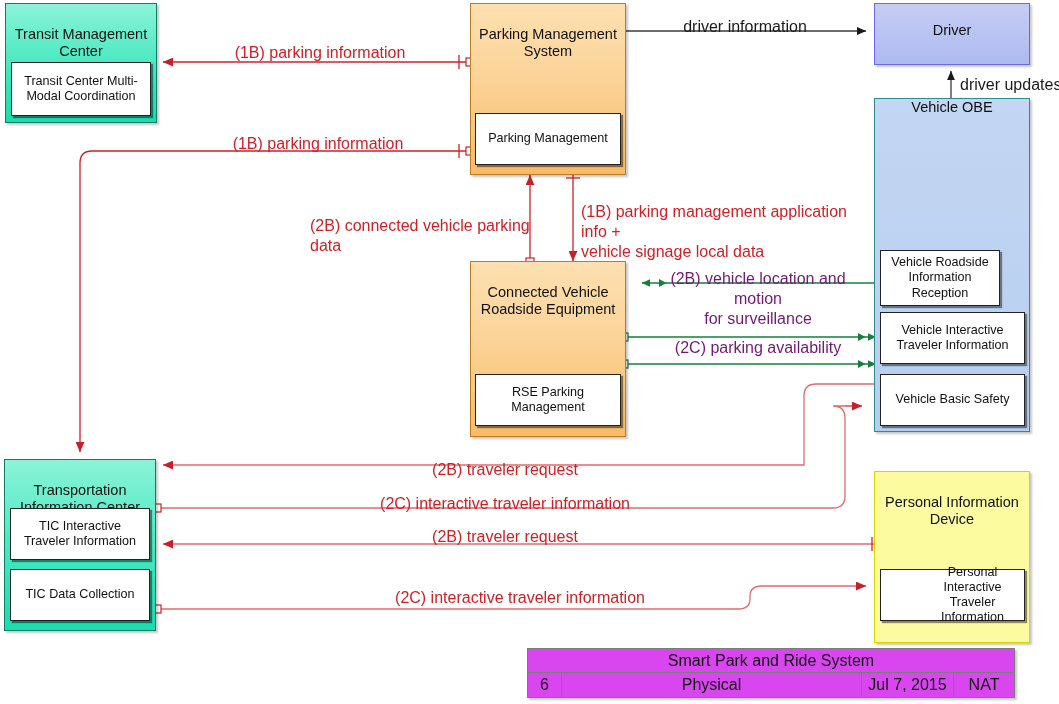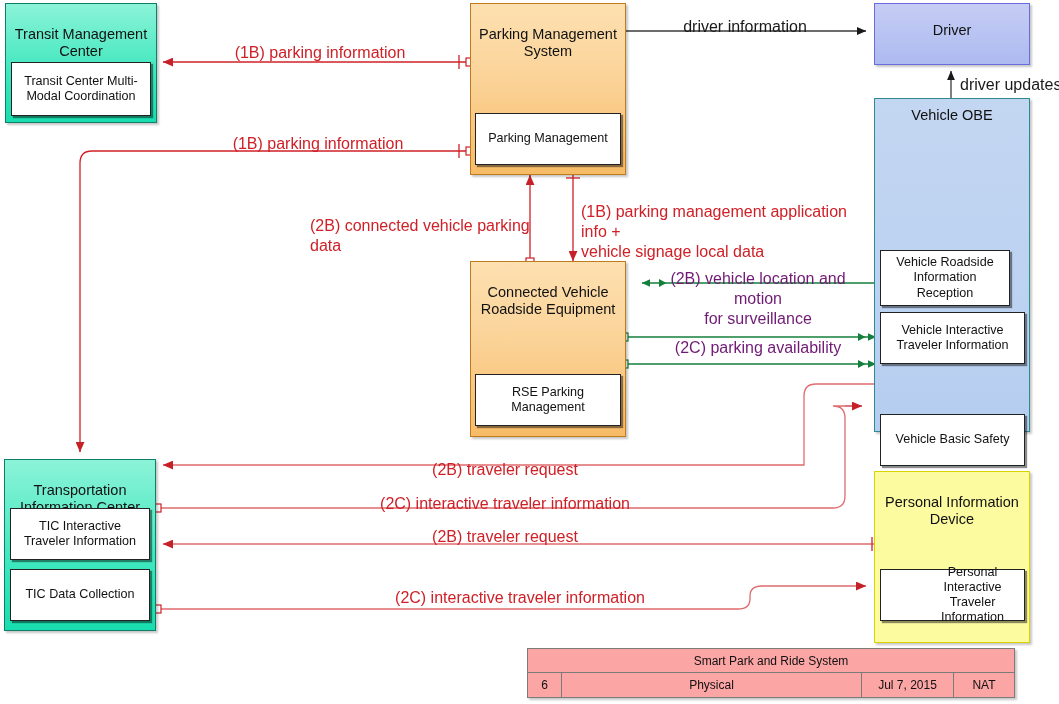--- a/index.html
+++ b/index.html
@@ -89,22 +89,22 @@
   .lbl.green{color:#701a75;}
   .lbl.black{color:#1a1a1a;}
   .lbl.center{text-align:center;}
   .lbl.left{text-align:left;}
   
   .titleblock{
     position:absolute;
     box-sizing:border-box;
     border:1px solid #7b7b7b;
     box-shadow:2px 2px 2px rgba(0,0,0,.22);
-    background:#fca5a5;
-    font-size:12px;
+    background:#d946ef;
+    font-size:16px;
     color:#111;
   }
   .tb-row{display:flex;}
   .tb-cell{
     box-sizing:border-box;
     border-right:1px solid #7b7b7b;
     display:flex;
     align-items:center;
     justify-content:center;
     height:24px;
@@ -229,28 +229,28 @@
     <div class="title">Parking Management
 System</div>
   </div>
   <div class="fn" style="left:475px; top:113px; width:146px; height:52px;">Parking Management</div>
 
   <div class="node blueviolet" style="left:874px; top:3px; width:156px; height:62px;">
     <div class="title" style="padding-top:18px;">Driver</div>
   </div>
 
   <div class="node bluesteel" style="left:874px; top:98px; width:156px; height:334px;">
-    <div class="title" style="padding-top:8px;">Vehicle OBE</div>
-  </div>
-  <div class="fn" style="left:880px; top:250px; width:130px; height:56px;">Vehicle Roadside
+    <div class="title" style="padding-top:0;">Vehicle OBE</div>
+  </div>
+  <div class="fn" style="left:880px; top:250px; width:120px; height:56px;">Vehicle Roadside
 Information
 Reception</div>
   <div class="fn" style="left:880px; top:312px; width:145px; height:52px;">Vehicle Interactive
 Traveler Information</div>
-  <div class="fn" style="left:880px; top:374px; width:145px; height:52px;margin-top:40px;">Vehicle Basic Safety</div>
+  <div class="fn" style="left:880px; top:374px; width:145px; height:52px;">Vehicle Basic Safety</div>
 
   <div class="node orange" style="left:470px; top:261px; width:156px; height:176px;">
     <div class="title">Connected Vehicle
 Roadside Equipment</div>
   </div>
   <div class="fn" style="left:475px; top:374px; width:146px; height:52px;">RSE Parking
 Management</div>
 
   <div class="node teal" style="left:4px; top:459px; width:152px; height:172px;">
     <div class="title">Transportation

